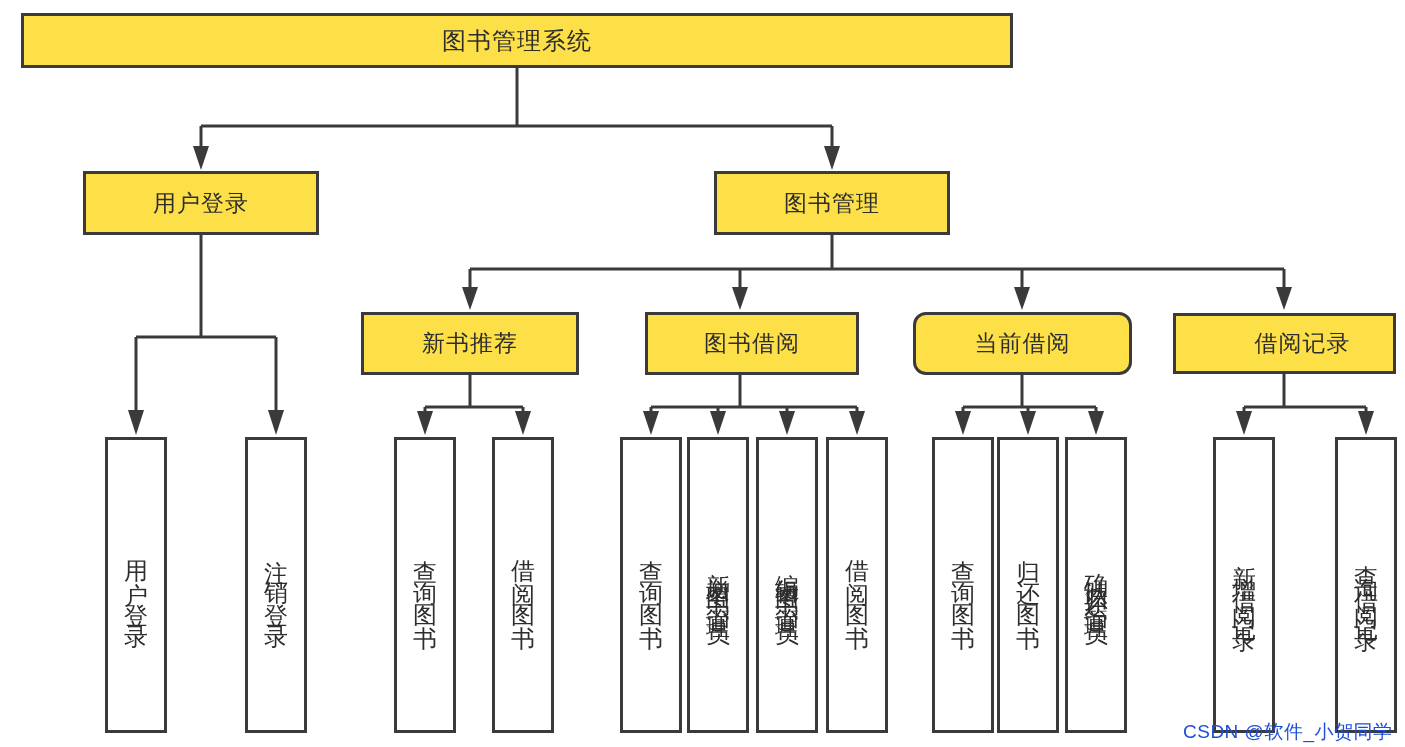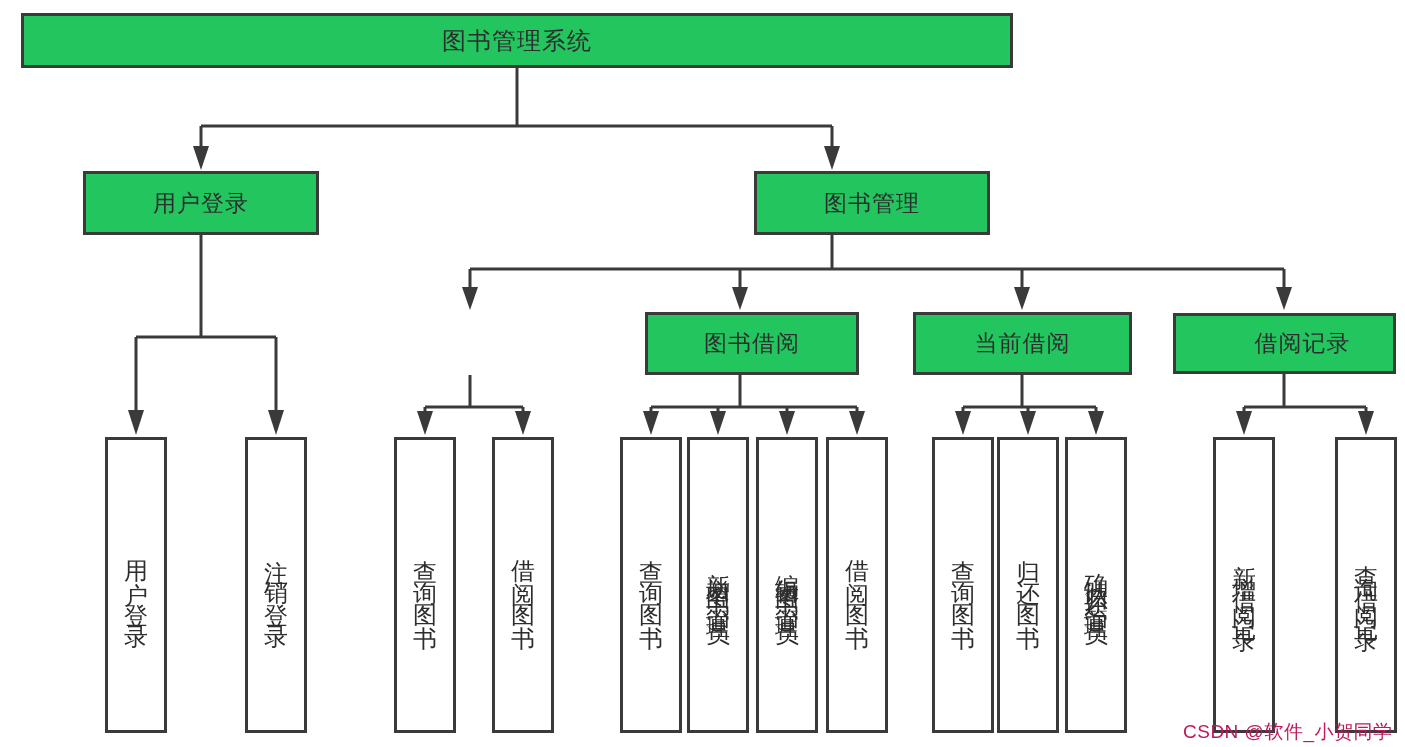--- a/index.html
+++ b/index.html
@@ -17,37 +17,37 @@
     overflow: hidden;
   }
   svg.connectors {
     position: absolute;
     left: 0;
     top: 0;
     z-index: 1;
   }
   .node {
     position: absolute;
-    background: #22c55e;
+    background: #fde047;
     border: 3px solid #3a3a3a;
     box-sizing: border-box;
     display: flex;
     align-items: center;
     justify-content: center;
     z-index: 2;
     font-size: 23px;
     letter-spacing: 1px;
     white-space: nowrap;
   }
   .node.root  { left: 21px;  top: 13px;  width: 992px; height: 55px; font-size: 24px; }
   .node.l2a   { left: 83px;  top: 171px; width: 236px; height: 64px; }
-  .node.l2b   { left: 714px; top: 171px; width: 236px; height: 64px; margin-left: 40px; }
+  .node.l2b   { left: 714px; top: 171px; width: 236px; height: 64px; }
   .node.l3a   { left: 361px; top: 312px; width: 218px; height: 63px; }
   .node.l3b   { left: 633px; top: 312px; width: 214px; height: 63px; margin-left: 12px; }
-  .node.l3c   { left: 913px; top: 312px; width: 219px; height: 63px; }
+  .node.l3c   { left: 913px; top: 312px; width: 219px; height: 63px; border-radius: 13px; }
   .node.l3d   { left: 1173px;top: 313px; width: 223px; height: 61px; padding-left: 36px; }
   .leaf {
     position: absolute;
     top: 437px;
     width: 62px;
     height: 296px;
     background: #ffffff;
     border: 3px solid #3a3a3a;
     box-sizing: border-box;
     writing-mode: vertical-lr;
@@ -68,21 +68,21 @@
   .x7  { left: 756px; }  .x8  { left: 826px; }
   .x9  { left: 932px; }  .x10 { left: 997px; }
   .x11 { left: 1065px; } .x12 { left: 1213px; }
   .x13 { left: 1335px; }
   .watermark {
     position: absolute;
     left: 1183px;
     top: 719px;
     z-index: 5;
     font-size: 19px;
-    color: #be185d;
+    color: #1d4ed8;
     letter-spacing: 0.5px;
     white-space: nowrap;
   }
 </style>
 </head>
 <body>
 
 <div class="canvas">
 
   <svg class="connectors" width="1405" height="747" viewBox="0 0 1405 747">
@@ -156,20 +156,21 @@
       <polygon points="1236,411 1252,411 1244,435"></polygon>
       <polygon points="1358,411 1374,411 1366,435"></polygon>
     </g>
   </svg>
 
   <div class="node root">图书管理系统</div>
 
   <div class="node l2a">用户登录</div>
   <div class="node l2b">图书管理</div>
 
+  <div class="node l3a">新书推荐</div>
   <div class="node l3b">图书借阅</div>
   <div class="node l3c">当前借阅</div>
   <div class="node l3d">借阅记录</div>
 
   <div class="leaf ls4 x1">用户登录</div>
   <div class="leaf ls4 x2">注销登录</div>
 
   <div class="leaf ls4 x3">查询图书</div>
   <div class="leaf ls4 x4">借阅图书</div>
 

